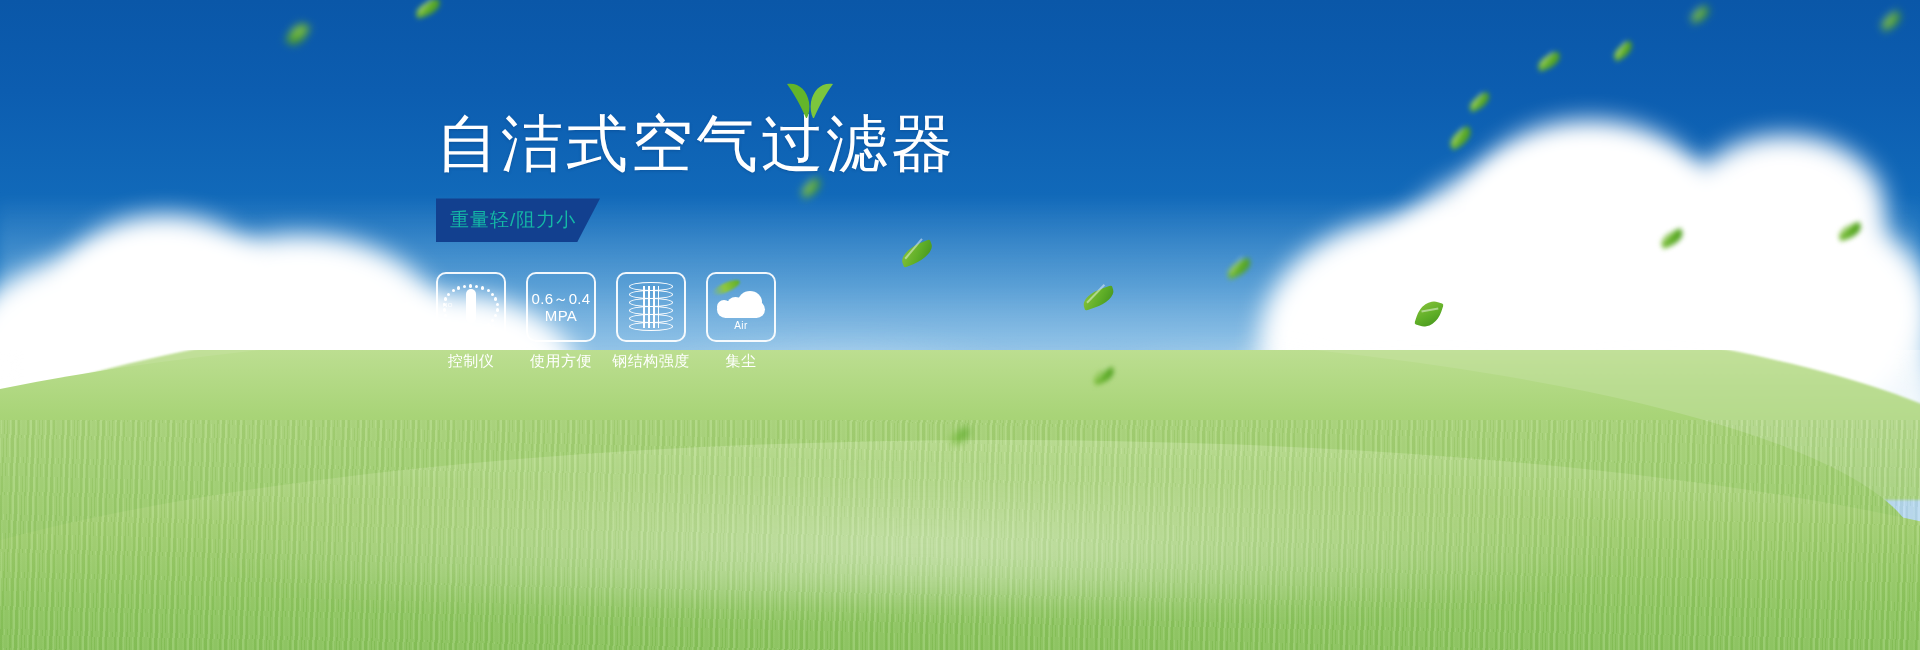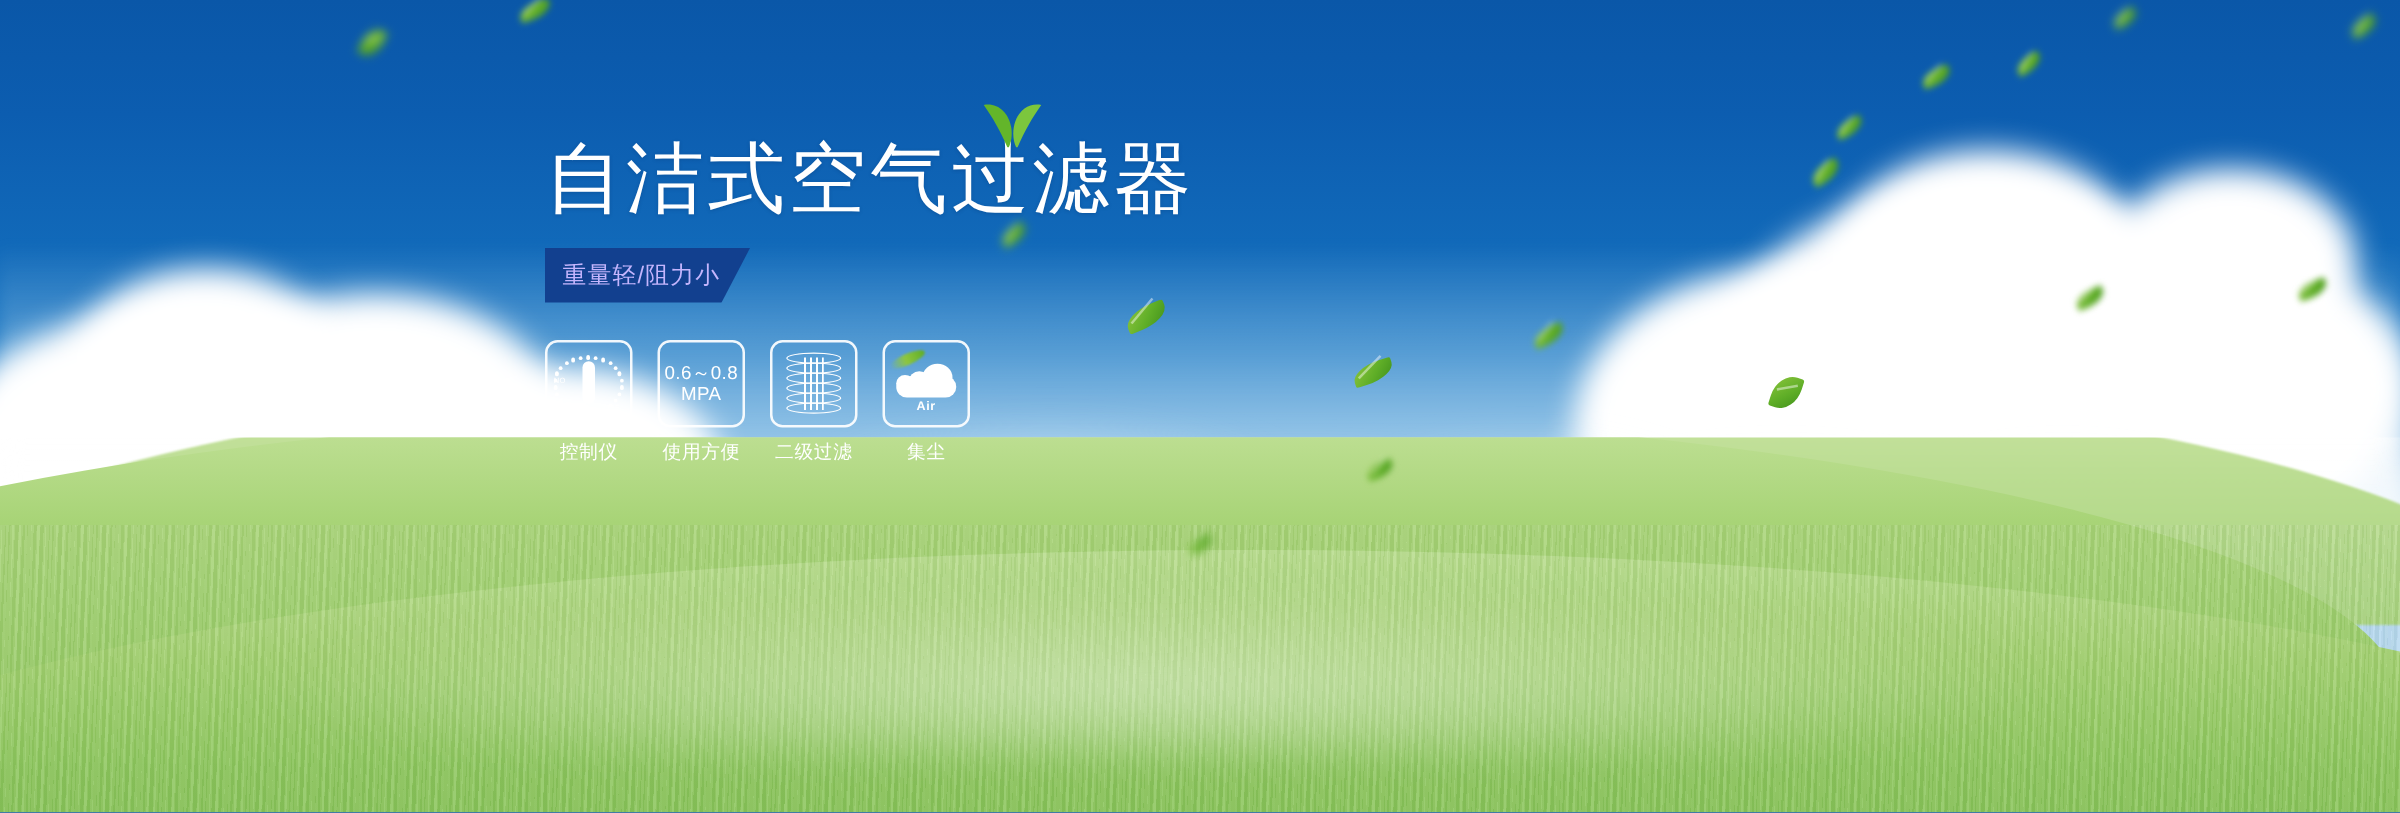--- a/index.html
+++ b/index.html
@@ -125,21 +125,21 @@
 
   
   .tags{ position:relative; margin-top:22px; height:44px; width:324px; }
   .tag{
     position:absolute; top:0; height:44px;
     display:flex; align-items:center;
     font-size:19px; letter-spacing:1px; white-space:nowrap;
   }
   .tag-left{
     left:0; width:164px; padding-left:14px;
-    background:#12408f; color:#c4b5fd;
+    background:#12408f; color:#14b8a6;
     clip-path:polygon(0 0, 100% 0, 86% 100%, 0 100%);
   }
   .tag-right{
     left:148px; width:176px; padding-left:26px;
     background:#ffffff; color:#15599f;
     clip-path:polygon(14% 0, 100% 0, 100% 100%, 0 100%);
   }
 
   
   .features{ display:flex; margin-top:30px; gap:20px; }
@@ -181,21 +181,21 @@
 
   
   .aircloud{ position:relative; width:52px; height:40px; }
   .aircloud .puff{ position:absolute; background:#fff; border-radius:50%; }
   .aircloud .base{
     position:absolute; left:2px; bottom:9px; width:48px; height:17px;
     background:#fff; border-radius:9px;
   }
   .aircloud .air-t{
     position:absolute; left:0; right:0; bottom:-4px;
-    text-align:center; font-size:10px; color:#fff; letter-spacing:.5px;font-weight:bold;
+    text-align:center; font-size:10px; color:#fff; letter-spacing:.5px;
   }
   .aircloud .streak{
     position:absolute; left:-4px; top:-4px; width:30px; height:9px;
     background:linear-gradient(90deg,rgba(140,200,60,0) 0%,#8ec63f 45%,#5fae27 100%);
     border-radius:50%; transform:rotate(-24deg); filter:blur(1px);
   }
 </style>
 </head>
 <body>
 
@@ -306,39 +306,39 @@
             <div class="needle"></div>
             <span class="g-no">NO</span>
             <span class="g-off">OFF</span>
           </div>
         </div>
         <div class="flabel">控制仪</div>
       </div>
 
       <div class="feature">
         <div class="fbox">
-          <span class="ftext">0.6～0.8</span>
+          <span class="ftext">0.6～0.4</span>
           <span class="ftext">MPA</span>
         </div>
         <div class="flabel">使用方便</div>
       </div>
 
       <div class="feature">
         <div class="fbox">
           <div class="cart">
             <div class="shaft"></div>
             <div class="disc" style="top:0px;"></div>
             <div class="disc" style="top:8px;"></div>
             <div class="disc" style="top:16px;"></div>
             <div class="disc" style="top:24px;"></div>
             <div class="disc" style="top:32px;"></div>
             <div class="disc" style="top:40px;"></div>
           </div>
         </div>
-        <div class="flabel">二级过滤</div>
+        <div class="flabel">钢结构强度</div>
       </div>
 
 
       <div class="feature">
         <div class="fbox">
           <div class="aircloud">
             <div class="streak"></div>
             <div class="puff" style="left:23px;top:4px;width:24px;height:22px;"></div>
             <div class="puff" style="left:12px;top:10px;width:17px;height:16px;"></div>
             <div class="puff" style="left:2px;top:13px;width:14px;height:13px;"></div>

